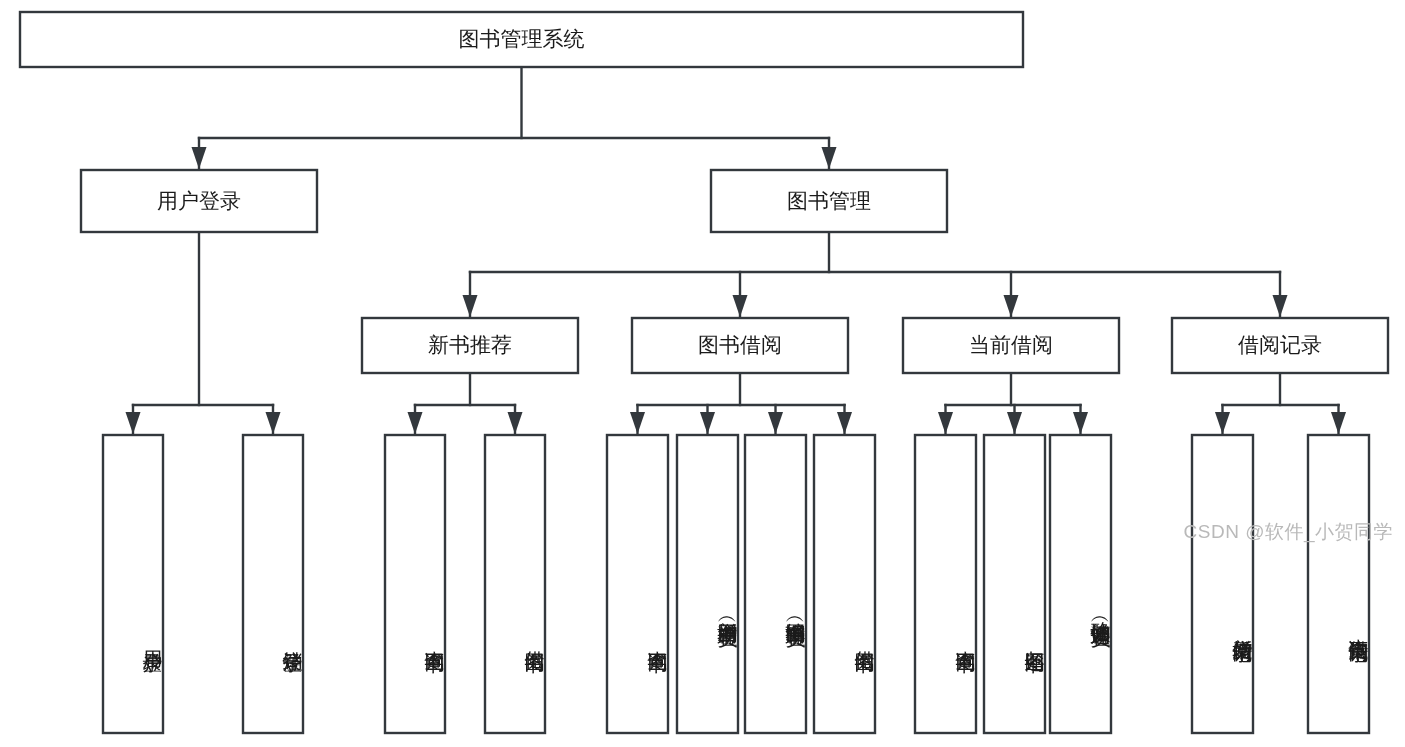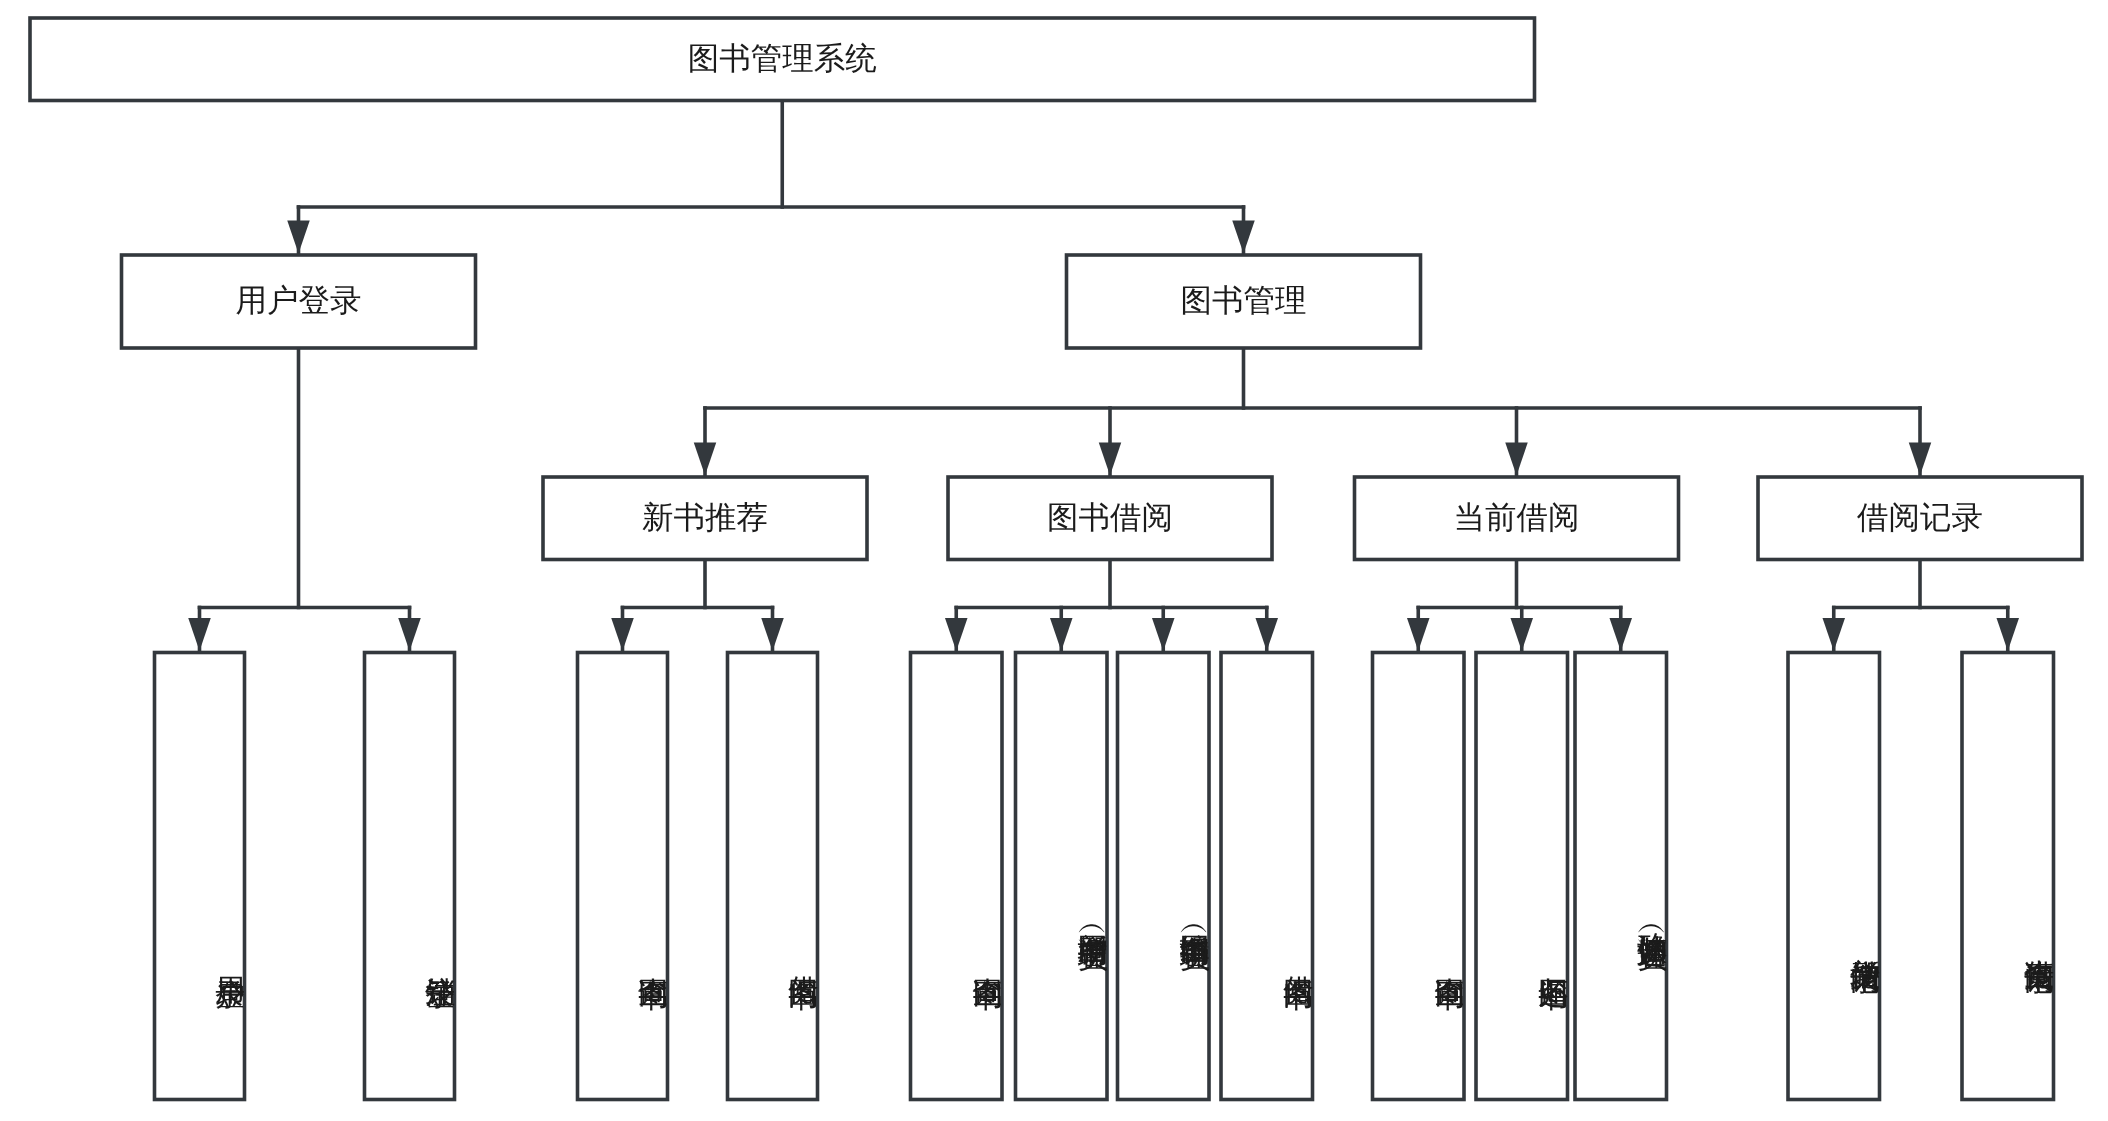--- a/index.html
+++ b/index.html
@@ -179,14 +179,15 @@
       <div class="node-label-v" style="left: 677px; top: 489.5px; width: 61px; height: 241.5px;">新增图书（管理员）</div>
       <div class="node-label-v" style="left: 745px; top: 489.5px; width: 61px; height: 241.5px;">编辑图书（管理员）</div>
       <div class="node-label-v" style="left: 814px; top: 542px; width: 61px; height: 189px;">借阅图书</div>
       <div class="node-label-v" style="left: 915px; top: 542px; width: 61px; height: 189px;">查询图书</div>
       <div class="node-label-v" style="left: 984px; top: 542px; width: 61px; height: 189px;">归还图书</div>
       <div class="node-label-v" style="left: 1050px; top: 489.5px; width: 61px; height: 241.5px;">确认归还（管理员）</div>
       <div class="node-label-v" style="left: 1192px; top: 521px; width: 61px; height: 210px;">新增借阅记录</div>
       <div class="node-label-v" style="left: 1308px; top: 521px; width: 61px; height: 210px;">查询借阅记录</div>
     </div>
 
+  <div class="watermark">CSDN @软件_小贺同学</div>
 
 </div>
 
 </body></html>

